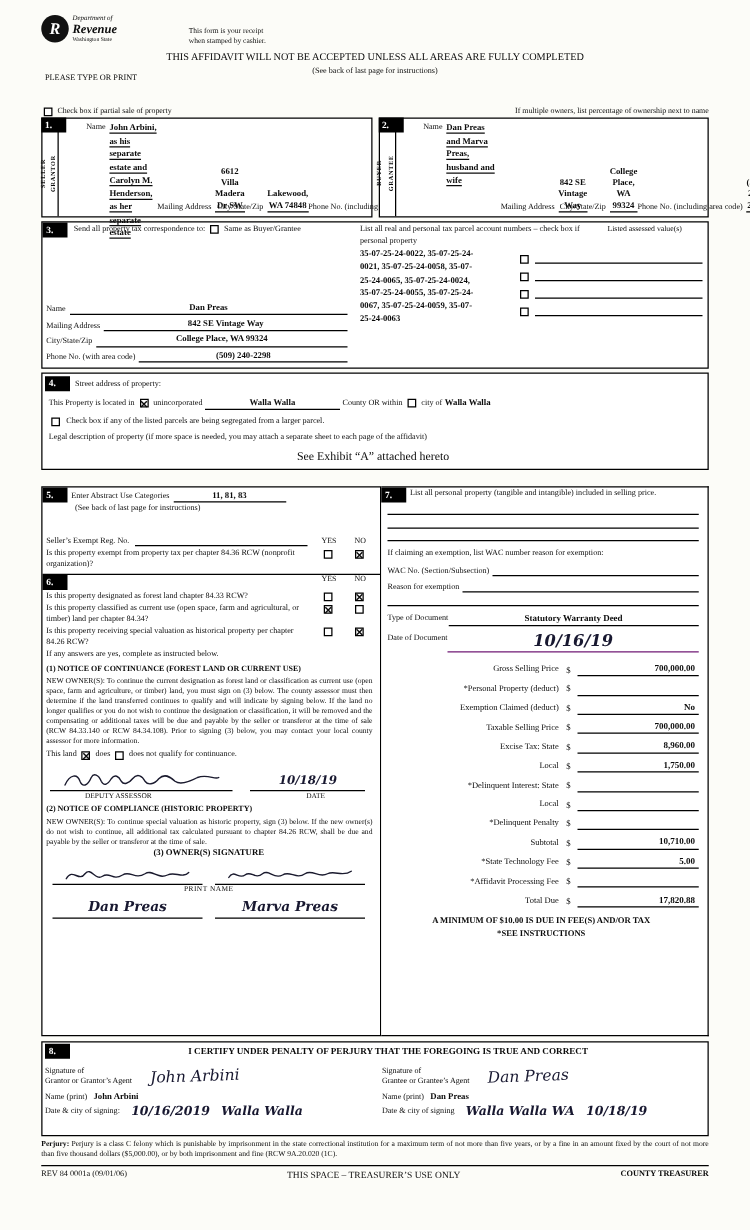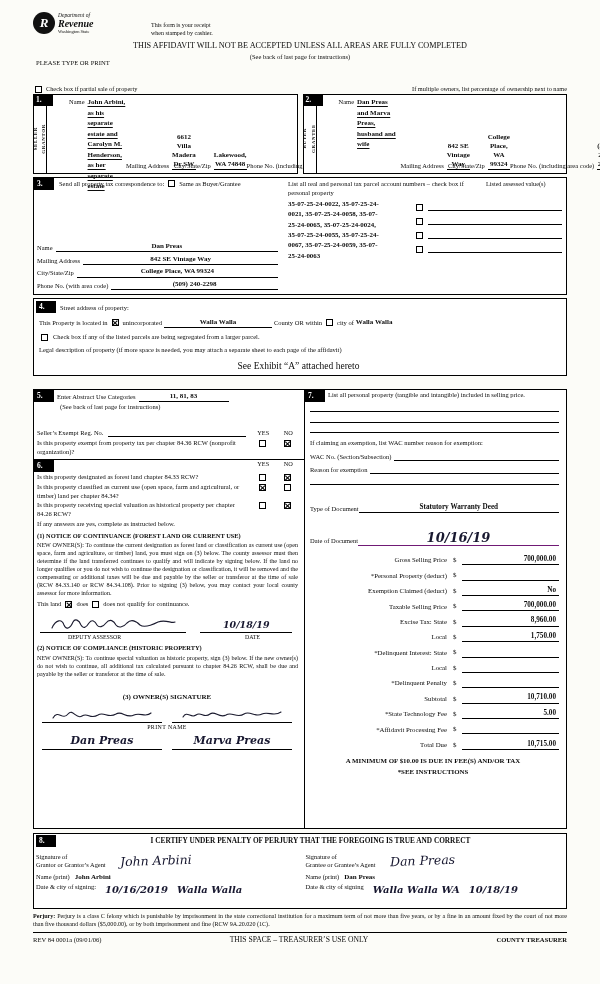--- a/index.html
+++ b/index.html
@@ -98,35 +98,35 @@
 .qrow{display:flex;margin-top:1.5px;padding-left:3px}
 .s6-ifyes{padding-left:3px;margin-top:2px}
 .s6-ntitle{font-weight:bold;font-size:6.4px;margin-top:3px;padding-left:3px}
 .s6-body{font-size:6.1px;line-height:1.32;text-align:justify;padding:1px 2px 0 3px}
 .s6-land{display:flex;align-items:center;gap:2px;margin-top:3px;padding-left:3px}
 .s6-sigrow{display:flex;gap:14px;margin-top:4px;padding:0 8px 0 6px;height:20px}
 .sigcell{border-bottom:1px solid #000;display:flex;align-items:flex-end;justify-content:center}
 .sigcell.w1{flex:1.6}
 .sigcell.w2{flex:1}
 .s6-siglabels{display:flex;justify-content:space-between;font-size:5.9px;padding:1px 40px 0 34px}
-.s6-ost{text-align:center;font-weight:bold;font-size:7px;margin-top:15px}
+.s6-ost{text-align:center;font-weight:bold;font-size:7px;margin-top:0}
 .s6-osigs{display:flex;gap:10px;padding:0 8px;height:20px;margin-top:1px}
 .s6-pn{text-align:center;font-size:5.9px;margin-top:1px;letter-spacing:.4px}
 .s6-pnames{display:flex;gap:10px;padding:0 8px;height:18px}
 .pncell{flex:1;border-bottom:1px solid #000;display:flex;align-items:flex-end;justify-content:center}
 .pname{font-size:11px}
 
 .s7-row1{display:flex;gap:3px}
 .s7-pp{flex:1;padding-top:1px;line-height:1.35}
 .blankline{border-bottom:1px solid #000;height:10.5px;margin:0 2px 0 5px}
 .s7-note{margin-top:6px;padding-left:5px}
 .s7-frow{display:flex;align-items:flex-end;margin-top:5px;padding-left:5px}
 .s7-frow .lbl{padding-right:3px}
 .s7-fl{flex:1;border-bottom:1px solid #000;height:8px;margin-right:2px}
-.s7-doc{display:flex;align-items:flex-end;margin-top:18px;padding-left:5px}
+.s7-doc{display:flex;align-items:flex-start;margin-top:6px;padding-left:5px}
 .s7-docval{flex:1;border-bottom:1px solid #000;text-align:center;font-weight:bold;font-size:7.2px;margin-right:2px}
 .s7-dateval{flex:1;border-bottom:1px solid #701a75;text-align:center;margin-right:2px}
 .hand-big{font-size:13px;line-height:1}
 .fin{margin-top:4px}
 .fin-row{display:flex;align-items:flex-end;height:15.4px}
 .fin-label{width:148px;text-align:right;padding-right:6px;font-size:6.8px}
 .fin-dollar{width:9px;font-size:7px}
 .fin-line{flex:1;border-bottom:1px solid #000;text-align:right;font-weight:bold;font-size:7.2px;
   padding-right:3px;margin-right:2px;min-height:8px}
 .s7-min{font-weight:bold;text-align:center;font-size:6.9px;margin-top:7px}
@@ -136,21 +136,21 @@
 .s8-head{display:flex;align-items:center;gap:4px}
 .s8-cert{flex:1;text-align:center;font-weight:bold;font-size:7.3px}
 .s8-cols{display:flex;gap:14px;margin-top:2px}
 .s8-half{flex:1}
 .s8-sigrow{display:flex;align-items:flex-end;min-height:21px}
 .s8-siglab{width:84px;font-size:6.4px;line-height:1.3}
 .s8-sigline{flex:1;display:flex;align-items:flex-end}
 .sig-big{font-size:12.5px;transform:rotate(-2deg);display:inline-block;white-space:nowrap}
 .s8-namerow{display:flex;gap:5px;margin-top:3px;align-items:baseline}
 .s8-nameval{font-weight:bold;font-size:7px}
-.s8-daterow{display:flex;gap:9px;margin-top:1px;align-items:flex-start}
+.s8-daterow{display:flex;gap:9px;margin-top:1px;align-items:center}
 .hand-med{font-size:10px}
 
 .perjury{margin-top:4px;font-size:6.1px;line-height:1.3;text-align:justify}
 .footer{display:flex;justify-content:space-between;align-items:center;border-top:1px solid #000;
   margin-top:3px;padding-top:2px}
 .f-center{font-size:7.6px}
 .f-right{font-weight:bold;font-size:6.6px}
 .f-left{font-size:6.6px}
 .squig{display:block}
 </style>
@@ -520,21 +520,21 @@
           <span class="fin-line">5.00</span>
         </div>
         <div class="fin-row">
           <span class="fin-label">*Affidavit Processing Fee</span>
           <span class="fin-dollar">$</span>
           <span class="fin-line"></span>
         </div>
         <div class="fin-row">
           <span class="fin-label">Total Due</span>
           <span class="fin-dollar">$</span>
-          <span class="fin-line">10,715.00</span>
+          <span class="fin-line">17,820.88</span>
         </div>
       </div>
       <div class="s7-min">A MINIMUM OF $10.00 IS DUE IN FEE(S) AND/OR TAX</div>
       <div class="s7-seei">*SEE INSTRUCTIONS</div>
     </div>
   </div>
 
   <div class="sec8">
     <div class="s8-head">
       <span class="tab">8.</span>

